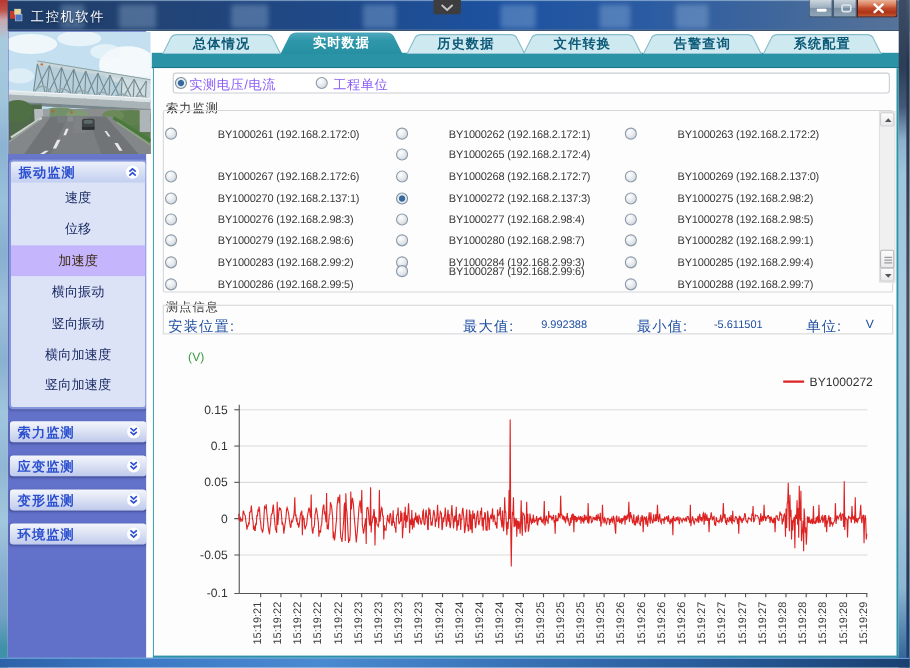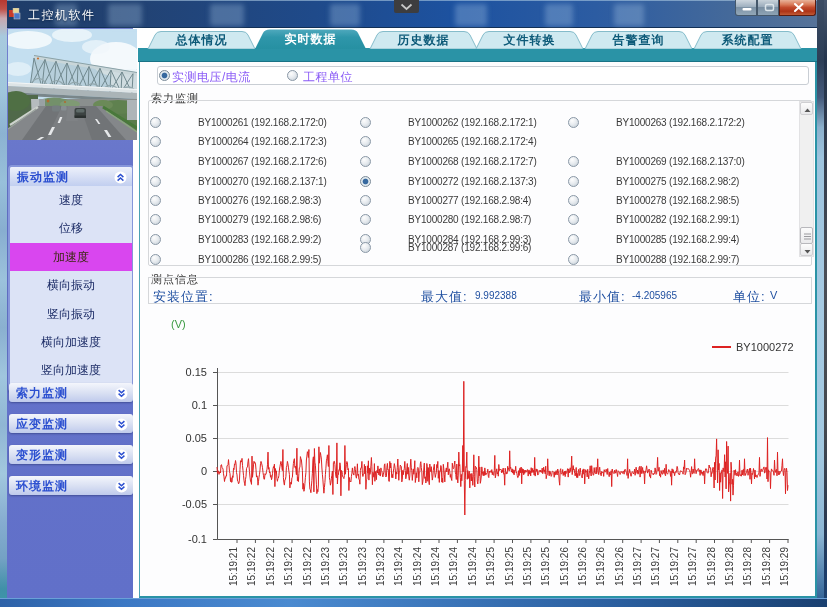--- a/index.html
+++ b/index.html
@@ -28,28 +28,28 @@
   background:linear-gradient(90deg,#2e62a8 0%,#3c78c4 15%,#4a8ad0 35%,#3a74b8 55%,#2a5e9e 75%,#1e4a80 92%,#1a4070 100%); }
 #bottombar:before { content:""; position:absolute; left:0; top:0; right:0; height:1px; background:#6aa0d8; }
 
 
 #sidebar { position:absolute; left:7px; top:28px; width:126px; height:570px;
   background:linear-gradient(180deg,#7280ce 0%,#6573ca 30%,#6170c9 100%); }
 #photo { position:absolute; left:8px; top:29px; width:129px; height:111px; z-index:5; background:#fff; }
 #photo svg { position:absolute; left:0; top:0; }
 
 #vgroup { position:absolute; left:1px; top:117px; width:126px; height:227px; border-radius:4px;
-  background:#dce3f6; border:2px solid #8696da; box-shadow:0 1px 2px rgba(20,30,80,.25);margin-top:20px; }
+  background:#dce3f6; border:2px solid #8696da; box-shadow:0 1px 2px rgba(20,30,80,.25); }
 #vhdr { position:absolute; left:0; top:0; width:122px; height:19px; border-radius:2px 2px 0 0;
   background:linear-gradient(180deg,#edf1fb 0%,#d3dcf4 60%,#c2cff0 100%); }
 #vhdr .gtxt { position:absolute; left:7px; top:2px; font-size:12px; font-weight:bold; color:#2b4fd0; letter-spacing:1px; }
 #vhdr .chev { position:absolute; right:5px; top:3px; }
 .mitem { position:absolute; left:0; width:122px; height:28px; line-height:28px; text-align:center;
   font-size:12px; color:#1c2c66; letter-spacing:0; }
-.selm { background:#d946ef; color:#3a2a10; }
+.selm { background:#c4b5fd; color:#3a2a10; }
 
 .ghdr { position:absolute; left:2px; width:124px; height:19px; border-radius:3px;
   background:linear-gradient(180deg,#f4f6fc 0%,#d8dff2 55%,#bfcaec 100%); box-shadow:0 1px 2px rgba(20,30,80,.4); }
 .ghdr .gtxt { position:absolute; left:7px; top:2px; font-size:12px; font-weight:bold; color:#2b4fd0; letter-spacing:1px; }
 .ghdr .chev { position:absolute; right:5px; top:3px; }
 
 
 #tabarea { position:absolute; left:133px; top:28px; width:685px; height:570px; background:#fff; }
 #tabsvg { position:absolute; left:133px; top:28px; z-index:10; }
 #tealbar { position:absolute; left:138px; top:48px; width:680px; height:14px; background:#2a93a6; border-bottom:1px solid #1a7386; }
@@ -73,21 +73,21 @@
 .ritem .radio { width:11px; height:11px; margin-right:5px; }
 .ritem .rlab { font-size:10px; color:#3a3a3a; vertical-align:1px; letter-spacing:-.2px;padding-left:32px; }
 
 #scroll { position:absolute; left:659px; top:39px; width:15px; height:156px; background:#f0f0f0; border:1px solid #e2e2e4; }
 .sbtn { position:absolute; left:0; width:13px; height:13px; background:linear-gradient(180deg,#fdfdfd,#e8e8ea); border:1px solid #cfcfd2; border-radius:2px; }
 #sthumb { position:absolute; left:0; top:125px; width:13px; height:17px; background:linear-gradient(180deg,#fbfbfb,#eaeaec); border:1px solid #b8b8bc; border-radius:2px; }
 
 #gb2 { position:absolute; left:8px; top:215px; width:664px; height:27px; border:1px solid #d5d7da; border-top:1px solid #d5d7da; }
 #gb2lab { position:absolute; left:8px; top:210px; font-size:11px; color:#333; background:#fdfdfe; padding:0 3px; letter-spacing:1px; }
 .info { position:absolute; font-size:13px; color:#1f4fa0; letter-spacing:1px; }
-.infoval { position:absolute; font-size:10px; color:#1f4fa0; }
+.infoval { position:absolute; font-size:10px; color:#1f4fa0;margin-left:17px; }
 </style>
 </head>
 <body>
 <div id="win">
 
 <div id="sidebar">
   <div id="vgroup">
     <div id="vhdr">
           <span class="gtxt">振动监测</span>
           <span class="chev"><svg width="13" height="13" viewBox="0 0 13 13">
@@ -232,21 +232,20 @@
         <span class="rl" style="position:absolute;left:14px;top:2px">实测电压/电流</span>
     <span class="radio" style="position:absolute;left:129px;top:3px"></span>
         <span class="rl" style="position:absolute;left:145px;top:2px">工程单位</span>
   </div>
 
   <div id="gb1lab">索力监测</div>
   <div id="gb1"></div>
 <div class="ritem" style="left:10px;top:51px"><span class="radio"></span><span class="rlab">BY1000261 (192.168.2.172:0)</span></div>
 <div class="ritem" style="left:220px;top:51px"><span class="radio"></span><span class="rlab">BY1000262 (192.168.2.172:1)</span></div>
 <div class="ritem" style="left:428px;top:51px"><span class="radio"></span><span class="rlab">BY1000263 (192.168.2.172:2)</span></div>
-<div class="ritem" style="left:10px;top:70px"><span class="radio"></span><span class="rlab">BY1000264 (192.168.2.172:3)</span></div>
 <div class="ritem" style="left:220px;top:70px"><span class="radio"></span><span class="rlab">BY1000265 (192.168.2.172:4)</span></div>
 <div class="ritem" style="left:10px;top:90px"><span class="radio"></span><span class="rlab">BY1000267 (192.168.2.172:6)</span></div>
 <div class="ritem" style="left:220px;top:90px"><span class="radio"></span><span class="rlab">BY1000268 (192.168.2.172:7)</span></div>
 <div class="ritem" style="left:428px;top:90px"><span class="radio"></span><span class="rlab">BY1000269 (192.168.2.137:0)</span></div>
 <div class="ritem" style="left:10px;top:110px"><span class="radio"></span><span class="rlab">BY1000270 (192.168.2.137:1)</span></div>
 <div class="ritem" style="left:220px;top:110px"><span class="radio sel"></span><span class="rlab">BY1000272 (192.168.2.137:3)</span></div>
 <div class="ritem" style="left:428px;top:110px"><span class="radio"></span><span class="rlab">BY1000275 (192.168.2.98:2)</span></div>
 <div class="ritem" style="left:10px;top:129px"><span class="radio"></span><span class="rlab">BY1000276 (192.168.2.98:3)</span></div>
 <div class="ritem" style="left:220px;top:129px"><span class="radio"></span><span class="rlab">BY1000277 (192.168.2.98:4)</span></div>
 <div class="ritem" style="left:428px;top:129px"><span class="radio"></span><span class="rlab">BY1000278 (192.168.2.98:5)</span></div>
@@ -274,21 +273,21 @@
             </g>
           </svg></div>
   </div>
 
   <div id="gb2lab">测点信息</div>
   <div id="gb2"></div>
   <div class="info" style="left:13px;top:226px">安装位置:</div>
   <div class="info" style="left:281px;top:226px">最大值:</div>
   <div class="infoval" style="left:335px;top:228px">9.992388</div>
   <div class="info" style="left:439px;top:226px">最小值:</div>
-  <div class="infoval" style="left:492px;top:228px">-4.205965</div>
+  <div class="infoval" style="left:492px;top:228px">-5.611501</div>
   <div class="info" style="left:593px;top:226px">单位:</div>
   <div class="infoval" style="left:630px;top:227px;font-size:11px">V</div>
 </div>
 
 <svg id="chartsvg" width="827" height="607" viewBox="0 0 827 607" style="position:absolute;left:0;top:0;pointer-events:none">
   <text x="171" y="328" font-size="11" fill="#3a9a40">(V)</text>
   <line x1="712" y1="347" x2="731" y2="347" stroke="#dd2222" stroke-width="2"></line>
   <text x="736" y="351" font-size="11" fill="#333">BY1000272</text>
   <g stroke="#dcdcdc" stroke-width="1">
     <line x1="217.5" y1="372.5" x2="788.5" y2="372.5"></line>

